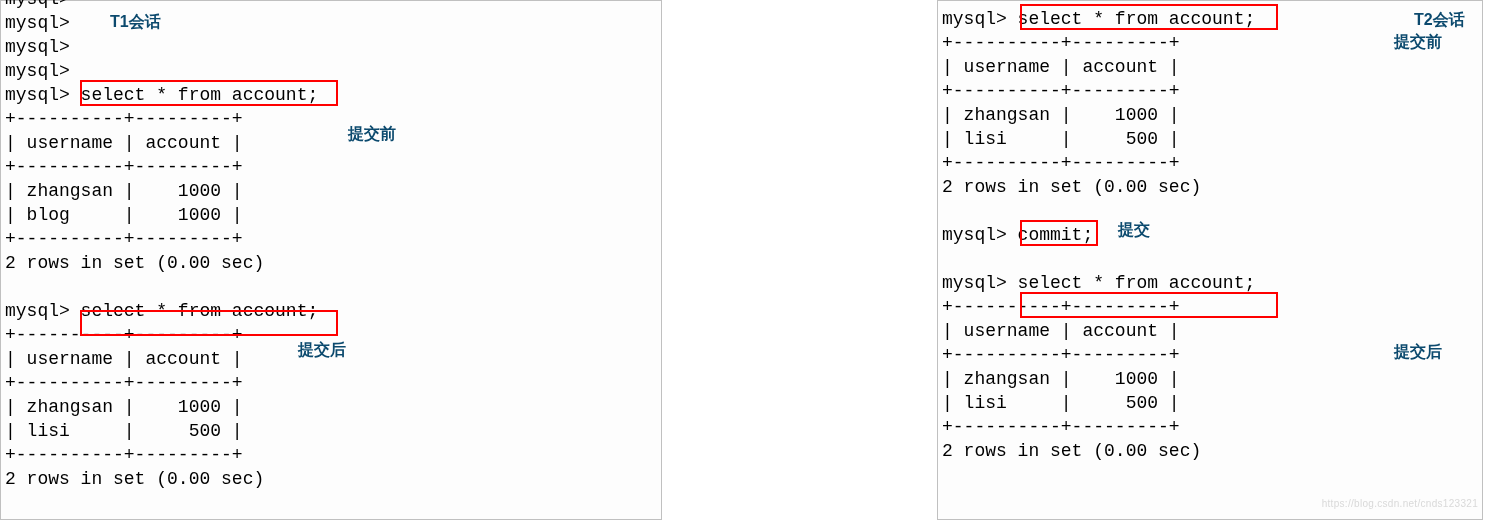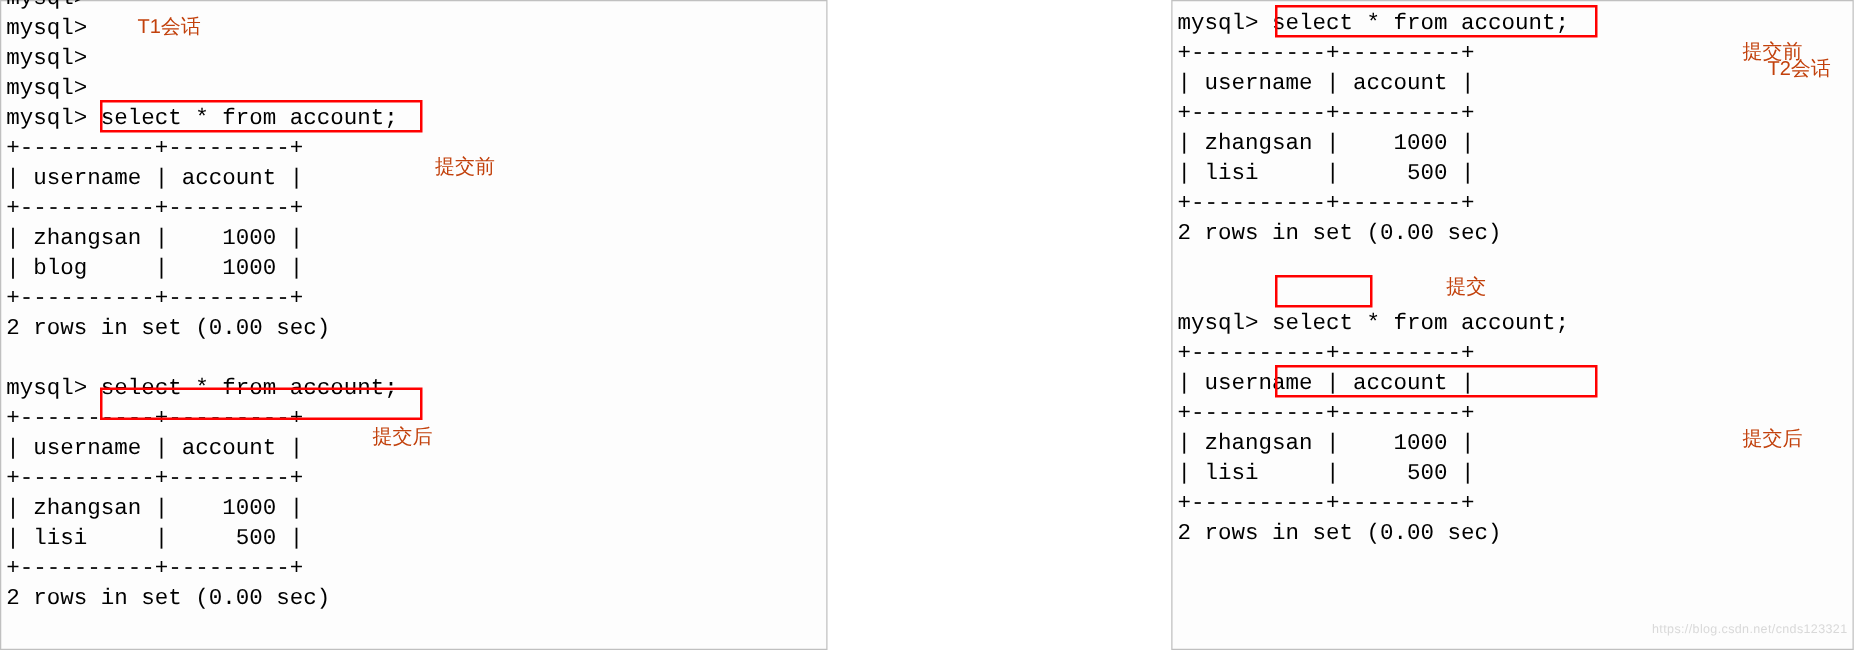--- a/index.html
+++ b/index.html
@@ -32,24 +32,24 @@
       height: 520px;
       background: #ffffff;
     }
     .line {
       white-space: pre;
       height: 24px;
       position: relative;
     }
     .ann {
       position: absolute;
-      color: #c2410c;
+      color: #0c4a6e;
       font-family: "SimSun", "宋体", sans-serif;
       font-size: 16px;
-      font-weight: normal;
+      font-weight: bold;
       white-space: nowrap;
       z-index: 5;
     }
     .box {
       position: absolute;
       border: 2px solid #ff0000;
       background: transparent;
       z-index: 4;
       pointer-events: none;
     }
@@ -99,41 +99,42 @@
   <div style="position:relative; top:6px;">
     <div class="line">mysql&gt; select * from account;</div>
     <div class="line">+----------+---------+</div>
     <div class="line">| username | account |</div>
     <div class="line">+----------+---------+</div>
     <div class="line">| zhangsan |    1000 |</div>
     <div class="line">| lisi     |     500 |</div>
     <div class="line">+----------+---------+</div>
     <div class="line">2 rows in set (0.00 sec)</div>
     <div class="line"></div>
+    <div class="line">mysql&gt; commit;</div>
     <div class="line"></div>
     <div class="line">mysql&gt; select * from account;</div>
     <div class="line">+----------+---------+</div>
     <div class="line">| username | account |</div>
     <div class="line">+----------+---------+</div>
     <div class="line">| zhangsan |    1000 |</div>
     <div class="line">| lisi     |     500 |</div>
     <div class="line">+----------+---------+</div>
     <div class="line">2 rows in set (0.00 sec)</div>
   </div>
 </div>
 
 <div class="ann" style="left:110px; top:10px;">T1会话</div>
 <div class="ann" style="left:348px; top:122px;">提交前</div>
 <div class="ann" style="left:298px; top:338px;">提交后</div>
 
 <div class="box" style="left:80px; top:80px; width:258px; height:26px;"></div>
 <div class="box" style="left:80px; top:310px; width:258px; height:26px;"></div>
 
-<div class="ann" style="left:1414px; top:8px;margin-top:36px;">T2会话</div>
+<div class="ann" style="left:1414px; top:8px;">T2会话</div>
 <div class="ann" style="left:1394px; top:30px;">提交前</div>
-<div class="ann" style="left:1157px; top:218px;">提交</div>
+<div class="ann" style="left:1118px; top:218px;">提交</div>
 <div class="ann" style="left:1394px; top:340px;">提交后</div>
 
 <div class="box" style="left:1020px; top:4px; width:258px; height:26px;"></div>
 <div class="box" style="left:1020px; top:220px; width:78px; height:26px;"></div>
 <div class="box" style="left:1020px; top:292px; width:258px; height:26px;"></div>
 
 <div class="watermark">https://blog.csdn.net/cnds123321</div>
 
 </body></html>

